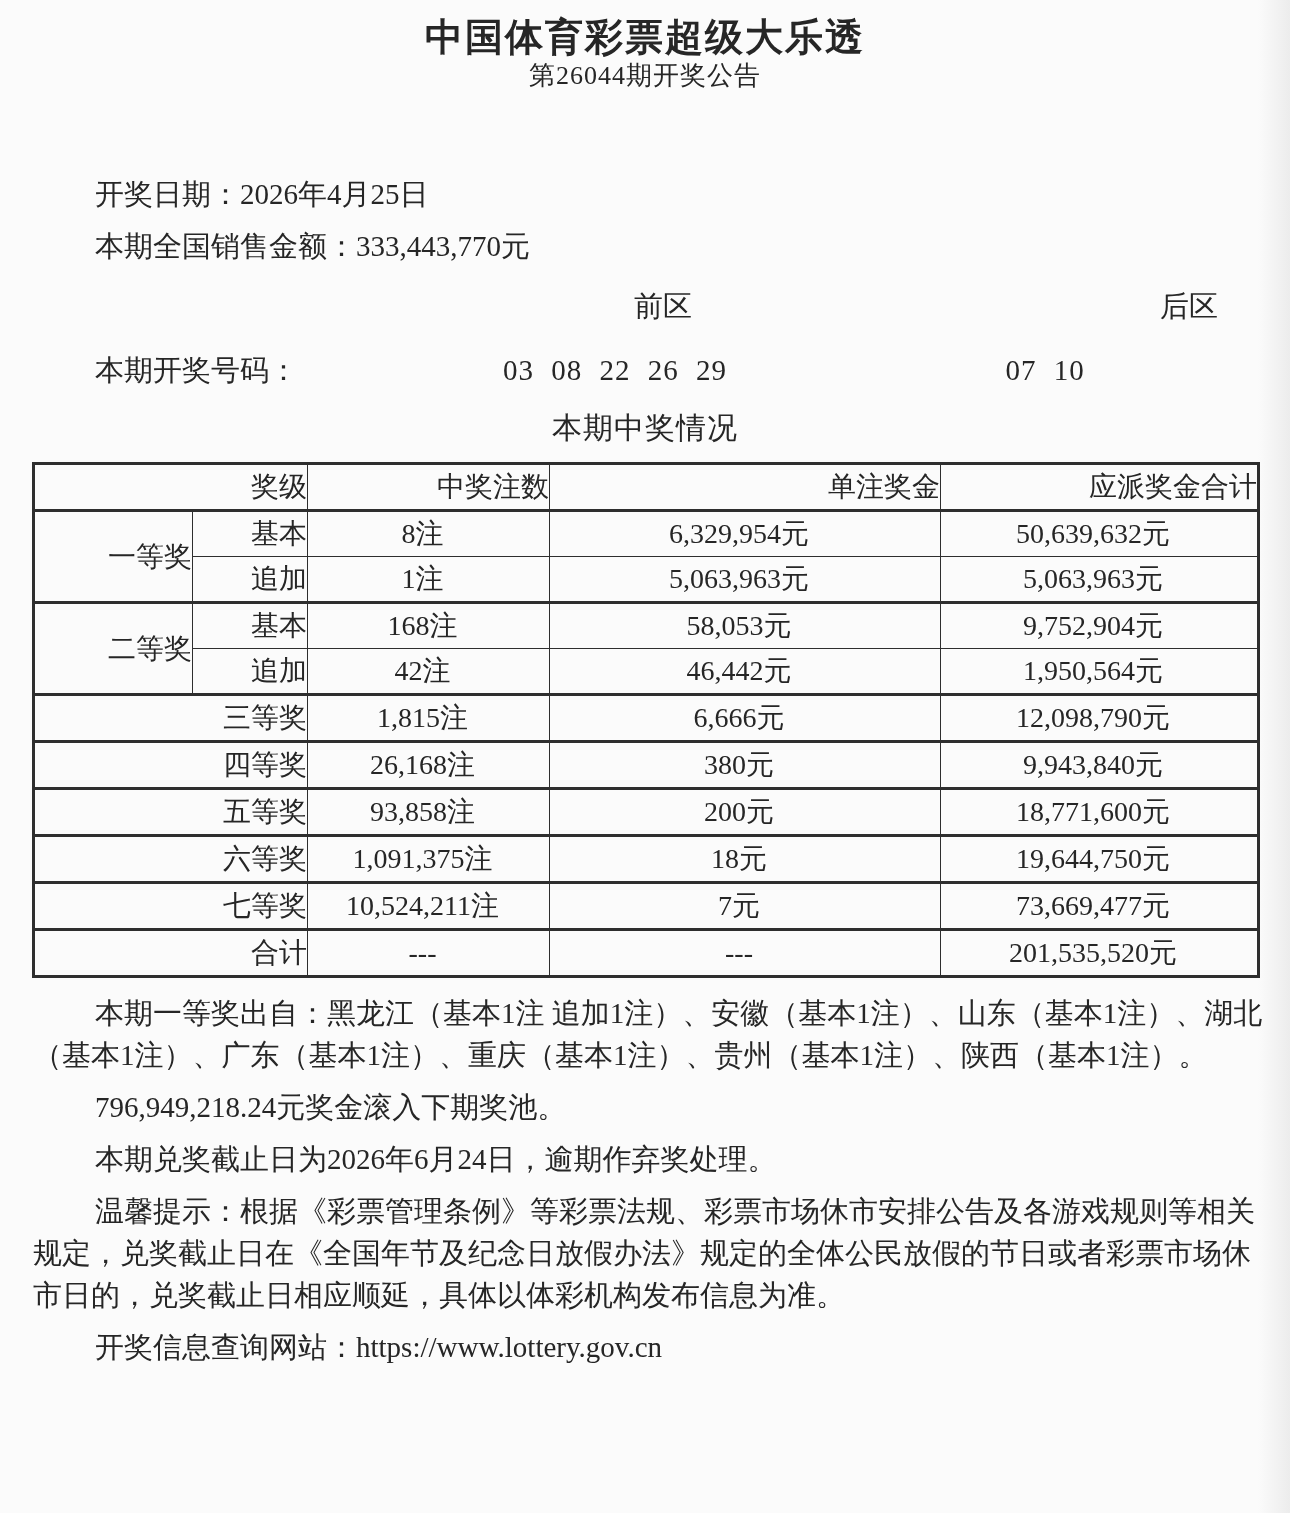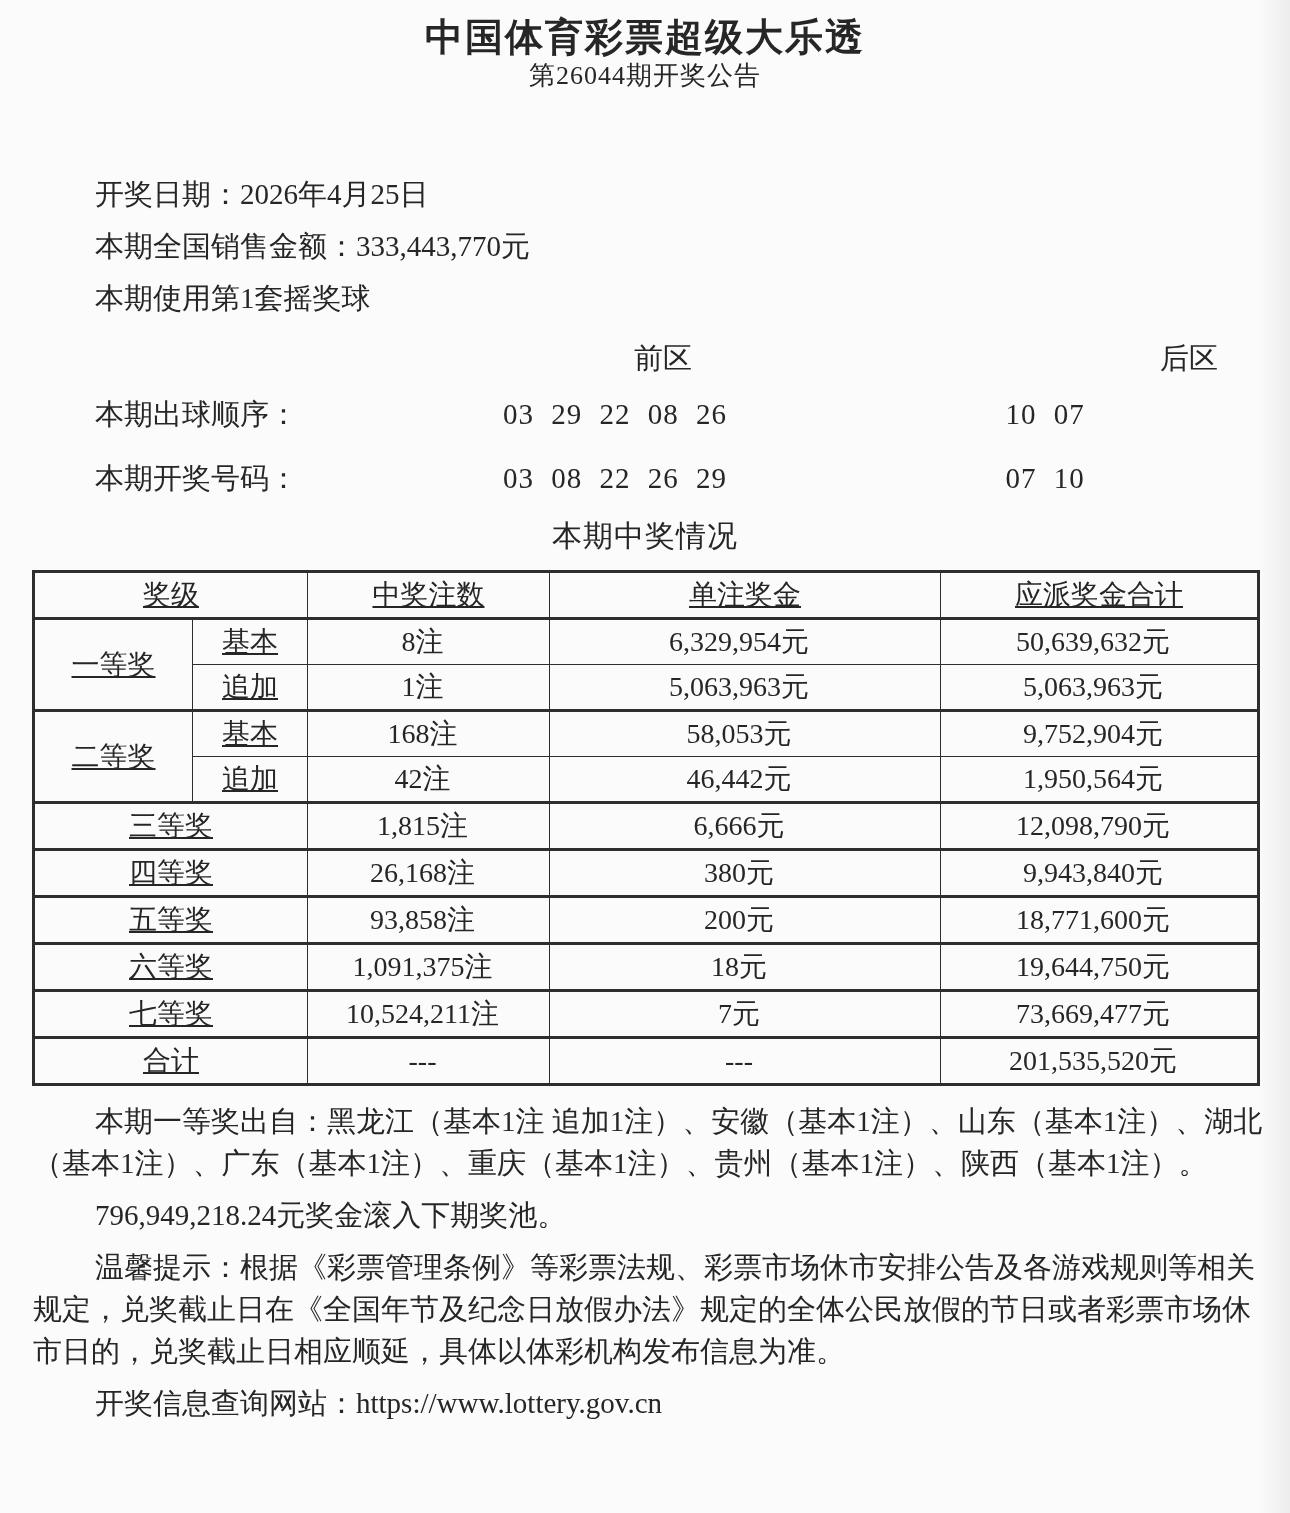--- a/index.html
+++ b/index.html
@@ -53,54 +53,47 @@
   table.prize col.c-prize{width:391px;}
   table.prize col.c-total{width:318px;}
   table.prize th,table.prize td{
     border:1.5px solid #2e2e2e;
     height:44px;
     padding:0;
     font-weight:400;
     vertical-align:middle;
   }
   table.prize{border:3px solid #2e2e2e;}
-  table.prize .ctr{text-align:center;text-decoration:underline;}
+  table.prize .ctr{text-align:right;}
   table.prize .num{text-align:center;padding-right:12px;}
   tr.gt th, tr.gt td{border-top-width:3px;}
   
   .notes{margin:14px 25px 0 33px;font-size:29px;line-height:42px;}
   .notes p{margin:8px 0 10px 0;text-indent:62px;}
 </style>
 </head>
 <body>
 
 <div class="doc">
 
   <div class="title">中国体育彩票超级大乐透</div>
   <div class="subtitle">第26044期开奖公告</div>
 
   <div class="info">
     <div>开奖日期：2026年4月25日</div>
     <div>本期全国销售金额：333,443,770元</div>
-    <div>本期使用第1套摇奖球</div>
   </div>
 
   <div class="numgrid zones-row">
     <div class="lbl"></div>
     <div class="ctr">前区</div>
     <div></div>
     <div class="ctr">后区</div>
   </div>
 
-  <div class="numgrid order-row">
-    <div class="lbl">本期出球顺序：</div>
-    <div class="ctr nums">03 29 22 08 26</div>
-    <div></div>
-    <div class="ctr nums">10 07</div>
-  </div>
 
   <div class="numgrid result-row">
     <div class="lbl">本期开奖号码：</div>
     <div class="ctr nums">03 08 22 26 29</div>
     <div></div>
     <div class="ctr nums">07 10</div>
   </div>
 
   <div class="section-title">本期中奖情况</div>
 
@@ -180,17 +173,18 @@
         <td class="num">---</td>
         <td class="num">---</td>
         <td class="num">201,535,520元</td>
       </tr>
     </tbody>
   </table>
 
   <div class="notes">
     <p>本期一等奖出自：黑龙江（基本1注 追加1注）、安徽（基本1注）、山东（基本1注）、湖北（基本1注）、广东（基本1注）、重庆（基本1注）、贵州（基本1注）、陕西（基本1注）。</p>
     <p>796,949,218.24元奖金滚入下期奖池。</p>
+    <p>本期兑奖截止日为2026年6月24日，逾期作弃奖处理。</p>
     <p>温馨提示：根据《彩票管理条例》等彩票法规、彩票市场休市安排公告及各游戏规则等相关规定，兑奖截止日在《全国年节及纪念日放假办法》规定的全体公民放假的节日或者彩票市场休市日的，兑奖截止日相应顺延，具体以体彩机构发布信息为准。</p>
     <p>开奖信息查询网站：https://www.lottery.gov.cn</p>
   </div>
 
 </div>
 
 </body></html>

